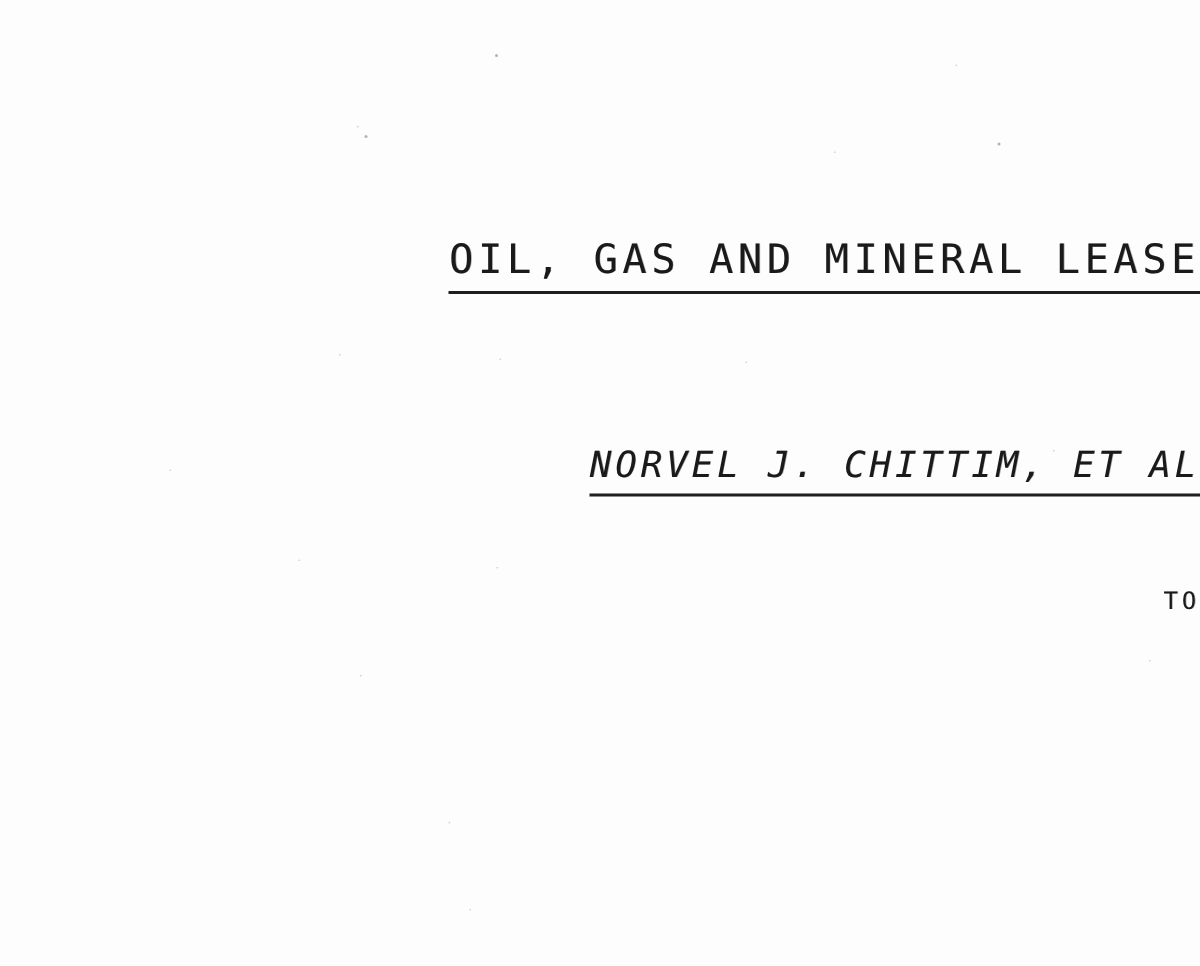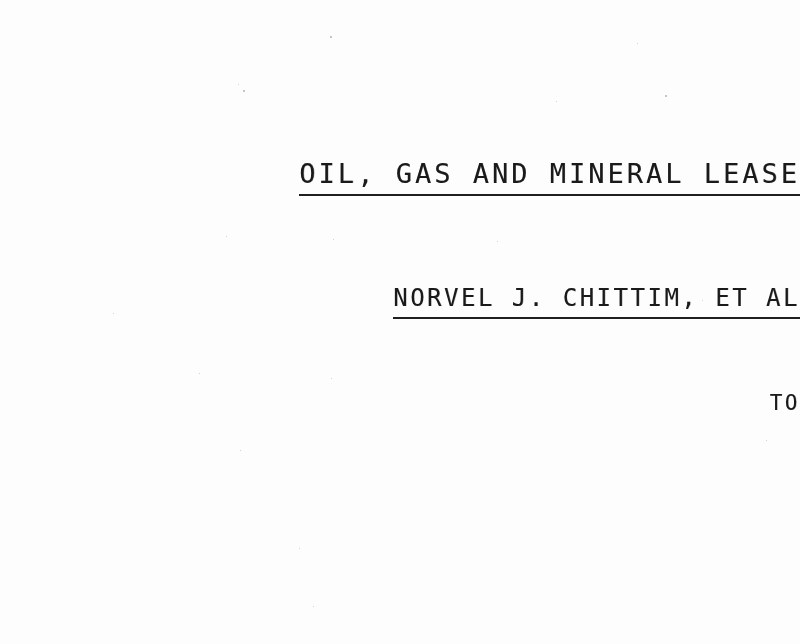--- a/index.html
+++ b/index.html
@@ -61,25 +61,25 @@
 
   .underlined {
     border-bottom: 2px solid #1f1f1f;
     padding-bottom: 5px;
   }
 
   
   #title-line      { top: 158px; }
   #title-line .typed   { font-size: 27px; letter-spacing: 3px; }
 
-  #lessor-line     { top: 284px; }
+  #lessor-line     { top: 296px; font-style: italic; }
   #lessor-line .typed  { font-size: 24px; letter-spacing: 2.5px; }
 
   #to-line         { top: 391px; }
-  #to-line .typed      { font-size: 21px; letter-spacing: 2.5px; }
+  #to-line .typed      { font-size: 16px; letter-spacing: 2.5px; }
 
   #lessee-line     { top: 487px; }
   #lessee-line .typed  { font-size: 24px; letter-spacing: 2.5px; }
 </style>
 </head>
 <body>
 
 <div class="page">
 
   <div class="speckle" style="left:330px; top:36px;"></div>

